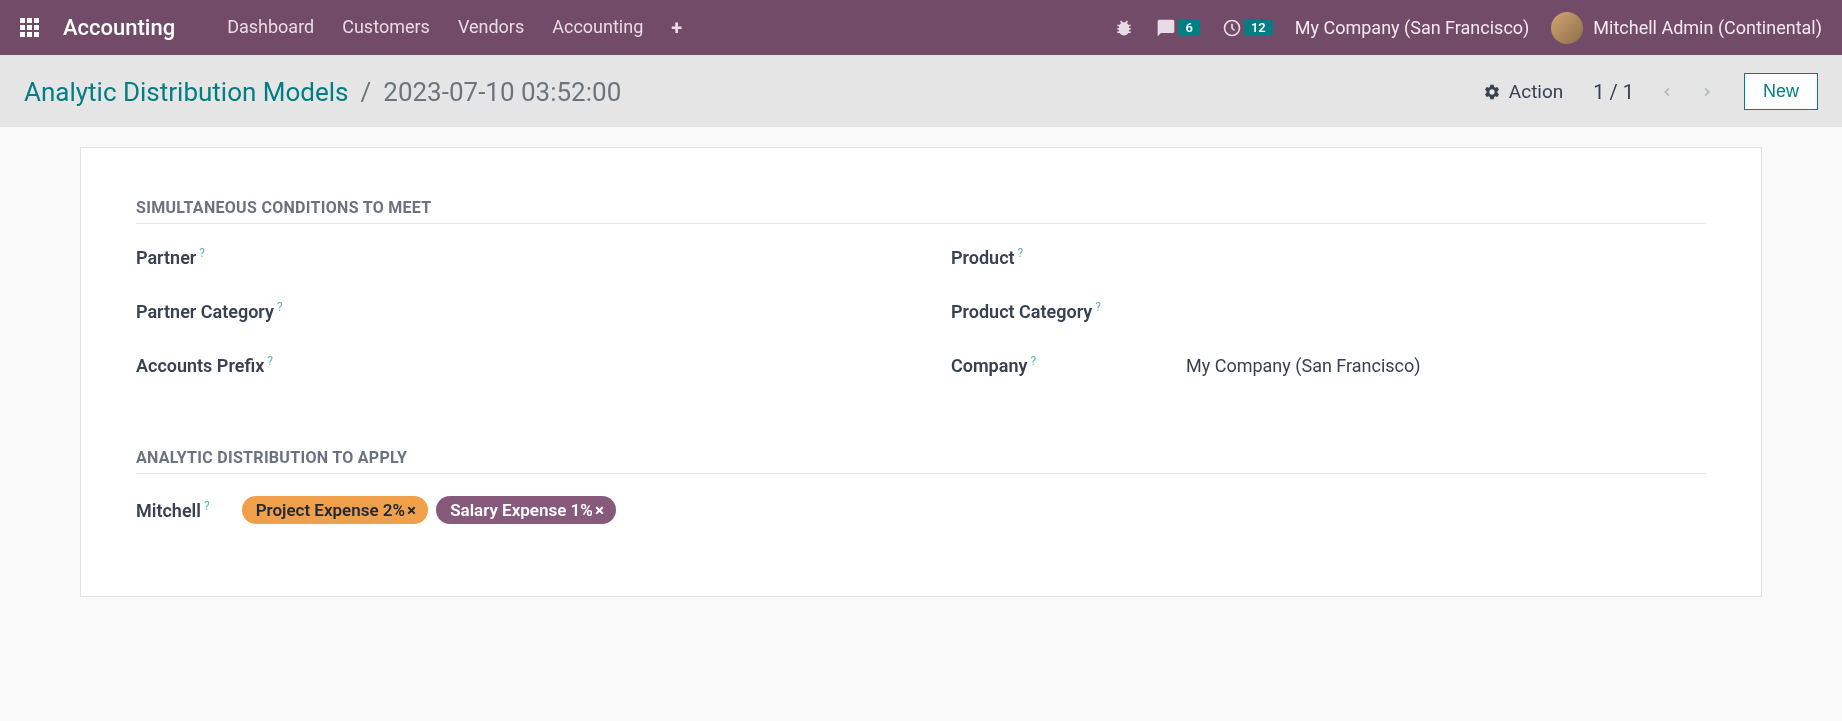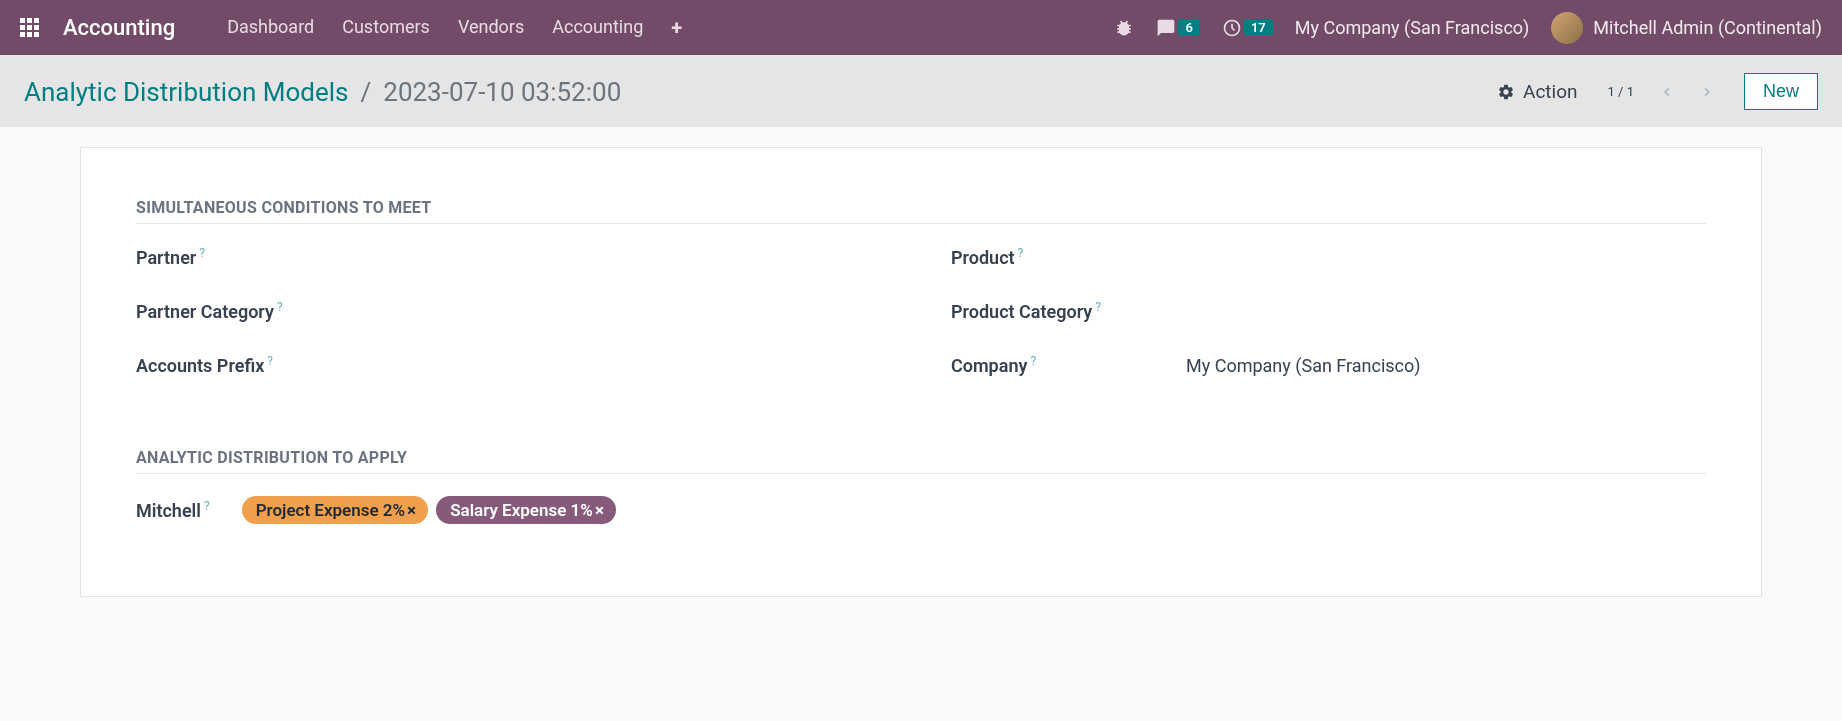--- a/index.html
+++ b/index.html
@@ -51,21 +51,21 @@
   padding: 18px 24px 16px 24px;
   display: flex;
   align-items: center;
 }
 .breadcrumb { display: flex; align-items: center; gap: 12px; font-size: 26px; }
 .breadcrumb-link { color: #017e84; cursor: pointer; }
 .breadcrumb-sep { color: #6c757d; }
 .breadcrumb-current { color: #6c757d; }
 .cp-right { margin-left: auto; display: flex; align-items: center; gap: 30px; justify-content: space-between; }
 .action-btn { display: flex; align-items: center; gap: 8px; font-size: 19px; color: #374151; cursor: pointer; }
-.pager { display: flex; align-items: center; gap: 26px; font-size: 13px; color: #374151; }
+.pager { display: flex; align-items: center; gap: 26px; font-size: 20px; color: #374151; }
 .pager-arrow { color: #adb5bd; cursor: pointer; }
 .new-btn {
   border: 1.5px solid #017e84;
   color: #017e84;
   background: #fff;
   padding: 7px 18px;
   font-size: 18px;
   font-weight: 500;
   cursor: pointer;
 }
@@ -154,21 +154,21 @@
       <svg width="20" height="20" viewBox="0 0 24 24" fill="currentColor">
           <path d="M20 2H4c-1.1 0-2 .9-2 2v18l4-4h14c1.1 0 2-.9 2-2V4c0-1.1-.9-2-2-2z"></path>
         </svg>
       <span class="badge">6</span>
     </div>
     <div class="nav-icon-btn">
       <svg width="20" height="20" viewBox="0 0 24 24" fill="none" stroke="currentColor" stroke-width="2">
           <circle cx="12" cy="12" r="9"></circle>
           <path d="M12 7v5l3 3"></path>
         </svg>
-      <span class="badge">17</span>
+      <span class="badge">12</span>
     </div>
     <div class="company-name">My Company (San Francisco)</div>
     <div class="user-block">
       <div class="avatar"></div>
       <div class="user-name">Mitchell Admin (Continental)</div>
     </div>
   </div>
 </div>
 
 <div class="control-panel">

